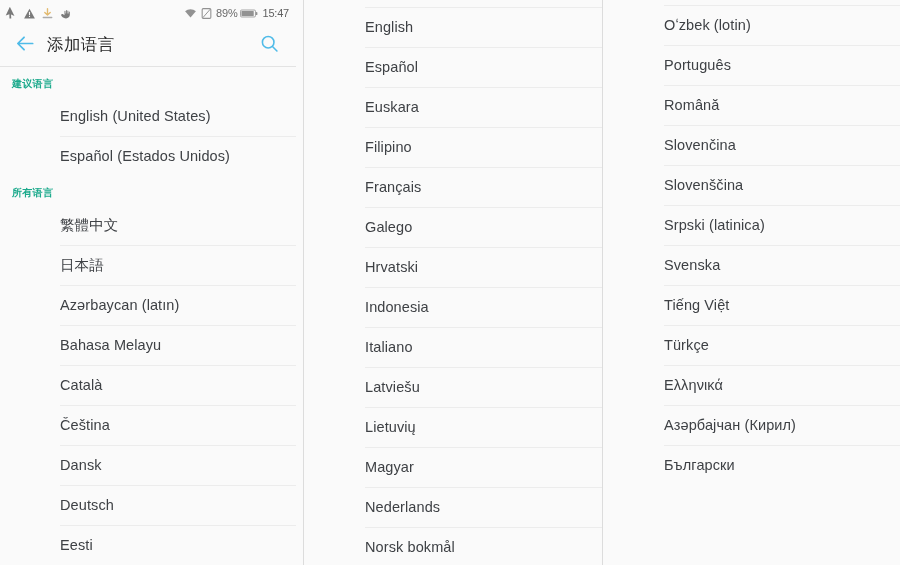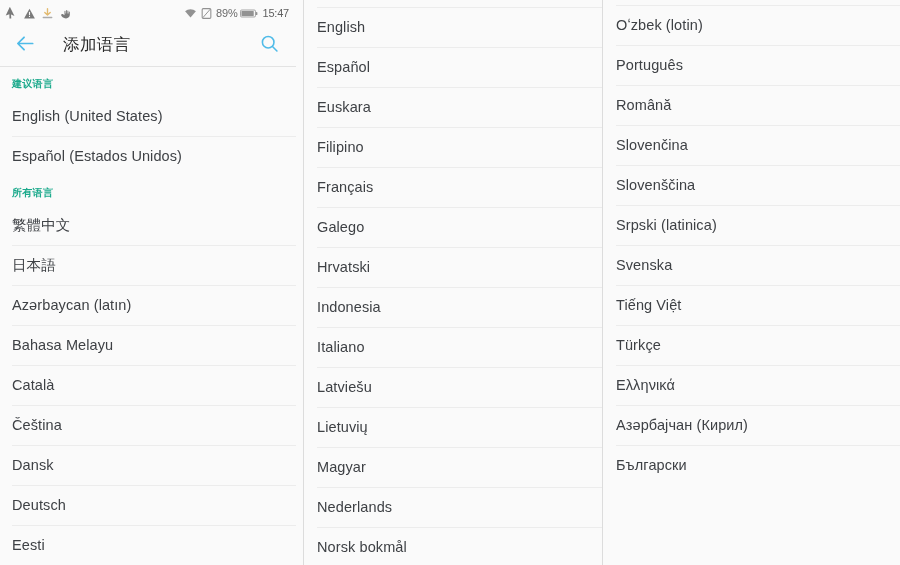--- a/index.html
+++ b/index.html
@@ -97,21 +97,21 @@
     height: 26px;
     display: flex;
     align-items: center;
     justify-content: center;
     cursor: pointer;
     flex: 0 0 auto;
   }
   .page-title {
     font-size: 16.5px;
     color: #2b2b2b;
-    margin-left: 25px;
+    margin-left: 9px;
     letter-spacing: .4px;
     white-space: nowrap;
     flex: 1 1 auto;
   }
   .search-btn {
     width: 26px;
     height: 26px;
     display: flex;
     align-items: center;
     justify-content: center;
@@ -140,20 +140,21 @@
     height: 40px;
     display: flex;
     align-items: center;
     padding-left: 12px;
     padding-right: 10px;
     box-sizing: border-box;
     font-size: 14.5px;
     color: #3e4145;
     cursor: pointer;
     letter-spacing: .1px;
+    margin-left: 48px;
   }
   .list-item + .list-item::before,
   .list-item.with-rule::before {
     content: "";
     position: absolute;
     left: 12px;
     right: 0;
     top: 0;
     height: 1px;
     background: #ececec;

